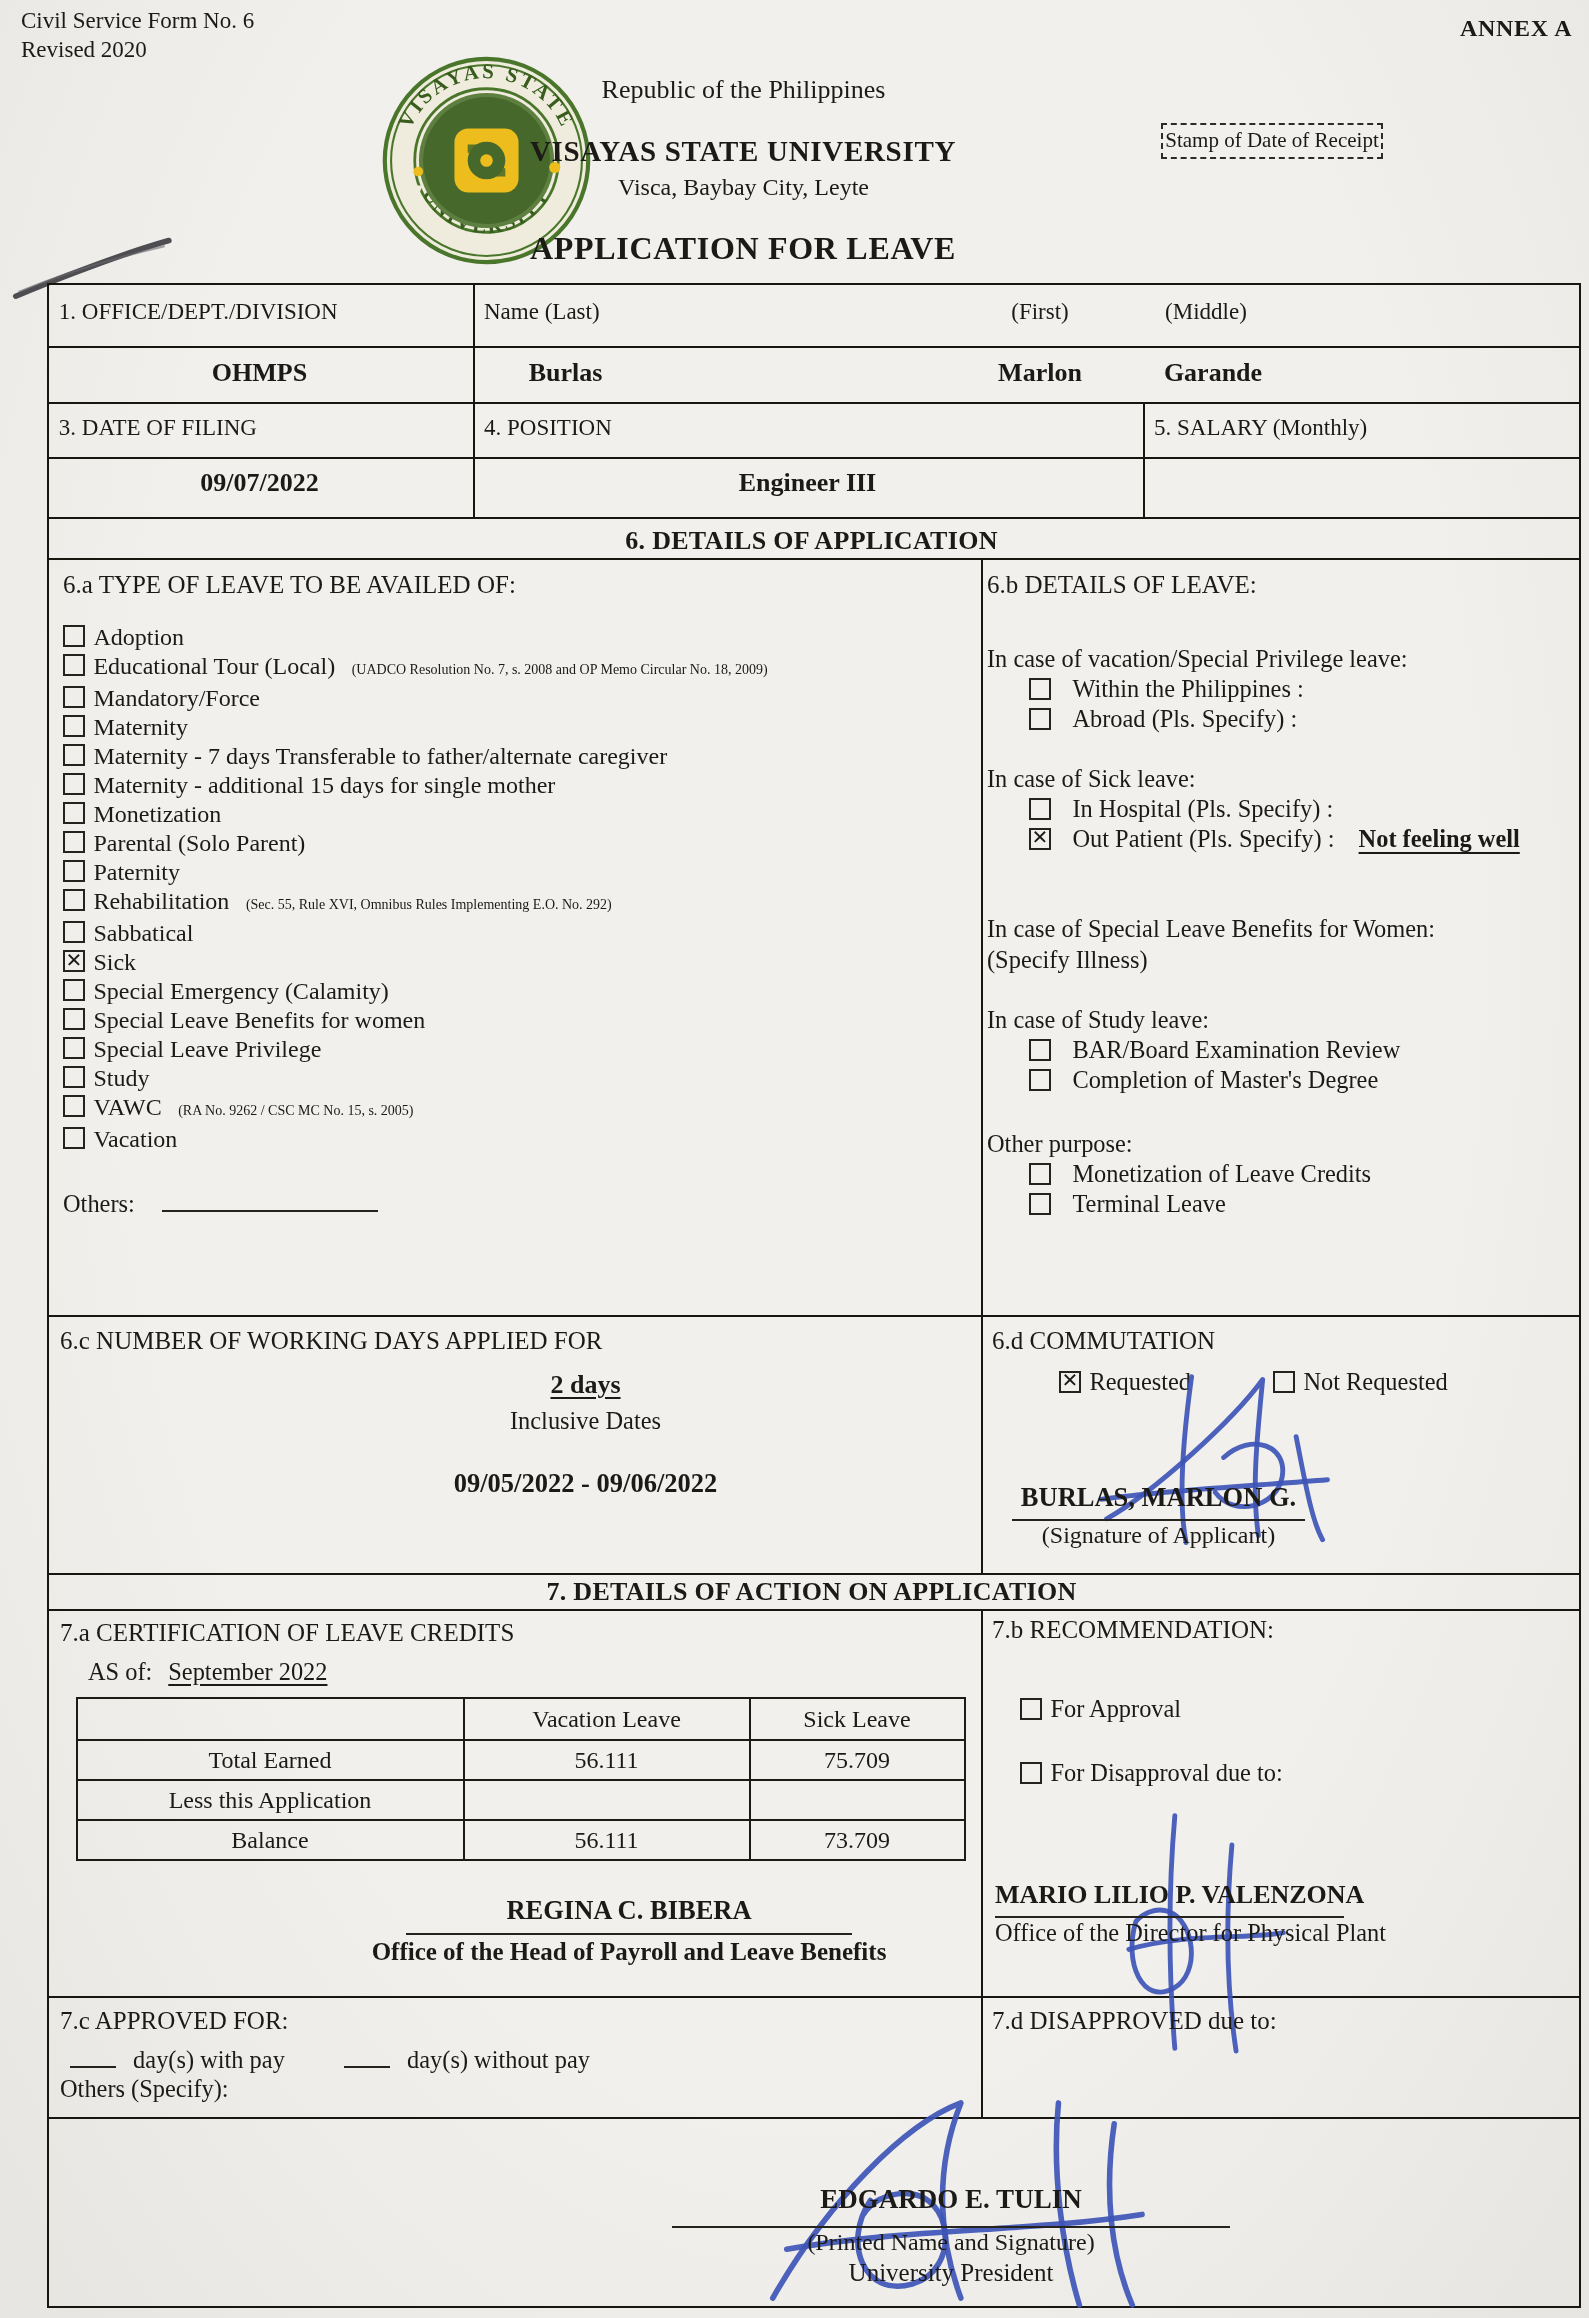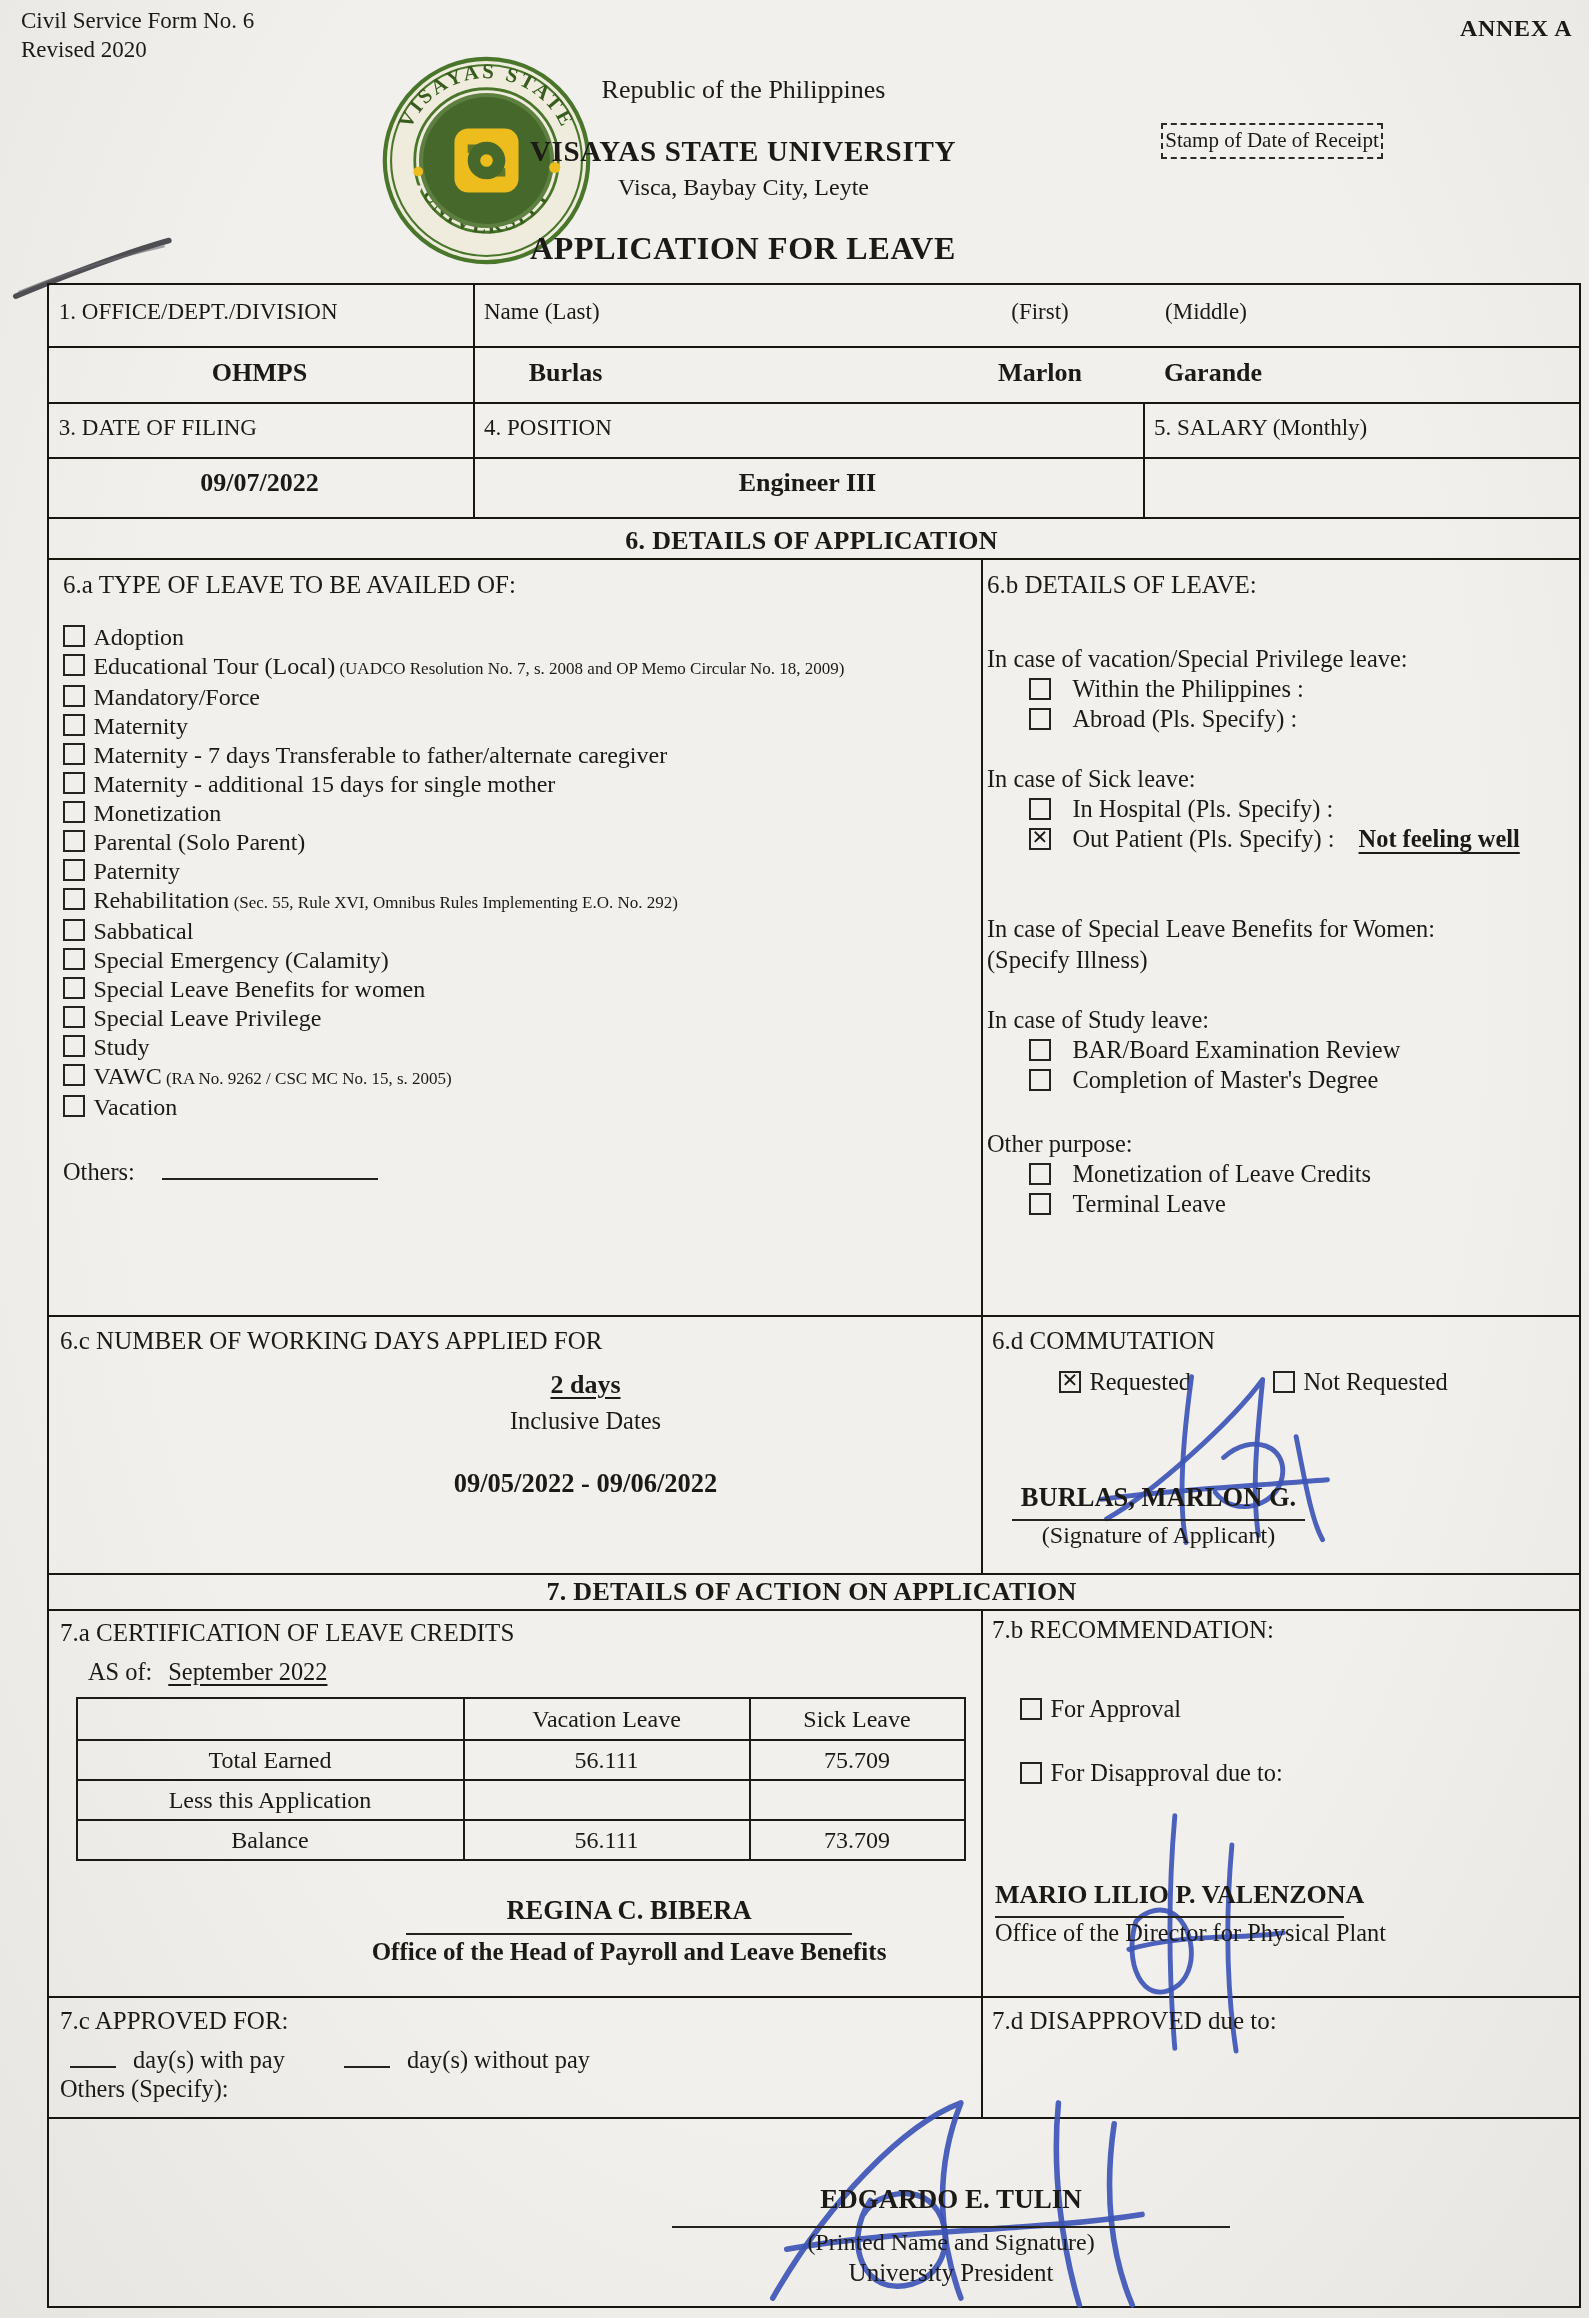--- a/index.html
+++ b/index.html
@@ -43,21 +43,21 @@
   }
   .cb.checked::after{
     content:"×";position:absolute;left:50%;top:50%;
     transform:translate(-50%,-56%);font-size:28px;font-weight:bold;color:#1c1a16;
   }
   .blank{display:inline-block;border-bottom:2.1px solid #24231d;height:7px;}
 
   
   .leave-list{margin-top:24px;}
   .leave-item{font-size:24px;line-height:29px;}
-  .leave-item .note{font-size:17px;}
+  .leave-item .note{font-size:14px;padding-left:13px;}
   .others-row{margin-top:36px;font-size:24.4px;}
 
   
   .g{margin-top:29px;font-size:24.4px;line-height:30px;}
   .g .g-head{line-height:31px;}
   .g .opt{margin-left:42px;display:flex;align-items:flex-end;line-height:30px;gap:13px;}
   .g .opt .cb{align-self:center;}
   .g .value{font-weight:bold;text-decoration:underline;text-underline-offset:4.9px;text-decoration-thickness:2.1px;margin-left:11px;}
   .g:nth-of-type(1){margin-top:44px;}
   .g:nth-of-type(3){margin-top:59px;}
@@ -175,20 +175,21 @@
           <div class="leave-item"><span class="cb"></span><span class="lbl">Educational Tour (Local)</span><span class="note"> (UADCO Resolution No. 7, s. 2008 and OP Memo Circular No. 18, 2009)</span></div>
           <div class="leave-item"><span class="cb"></span><span class="lbl">Mandatory/Force</span></div>
           <div class="leave-item"><span class="cb"></span><span class="lbl">Maternity</span></div>
           <div class="leave-item"><span class="cb"></span><span class="lbl">Maternity - 7 days Transferable to father/alternate caregiver</span></div>
           <div class="leave-item"><span class="cb"></span><span class="lbl">Maternity - additional 15 days for single mother</span></div>
           <div class="leave-item"><span class="cb"></span><span class="lbl">Monetization</span></div>
           <div class="leave-item"><span class="cb"></span><span class="lbl">Parental (Solo Parent)</span></div>
           <div class="leave-item"><span class="cb"></span><span class="lbl">Paternity</span></div>
           <div class="leave-item"><span class="cb"></span><span class="lbl">Rehabilitation</span><span class="note"> (Sec. 55, Rule XVI, Omnibus Rules Implementing E.O. No. 292)</span></div>
           <div class="leave-item"><span class="cb"></span><span class="lbl">Sabbatical</span></div>
+          <div class="leave-item"><span class="cb checked"></span><span class="lbl">Sick</span></div>
           <div class="leave-item"><span class="cb"></span><span class="lbl">Special Emergency (Calamity)</span></div>
           <div class="leave-item"><span class="cb"></span><span class="lbl">Special Leave Benefits for women</span></div>
           <div class="leave-item"><span class="cb"></span><span class="lbl">Special Leave Privilege</span></div>
           <div class="leave-item"><span class="cb"></span><span class="lbl">Study</span></div>
           <div class="leave-item"><span class="cb"></span><span class="lbl">VAWC</span><span class="note"> (RA No. 9262 / CSC MC No. 15, s. 2005)</span></div>
           <div class="leave-item"><span class="cb"></span><span class="lbl">Vacation</span></div>
         </div>
       <div class="others-row">
         <span>Others:</span>
         <span class="blank" style="width:216px;margin-left:21px;"></span>

